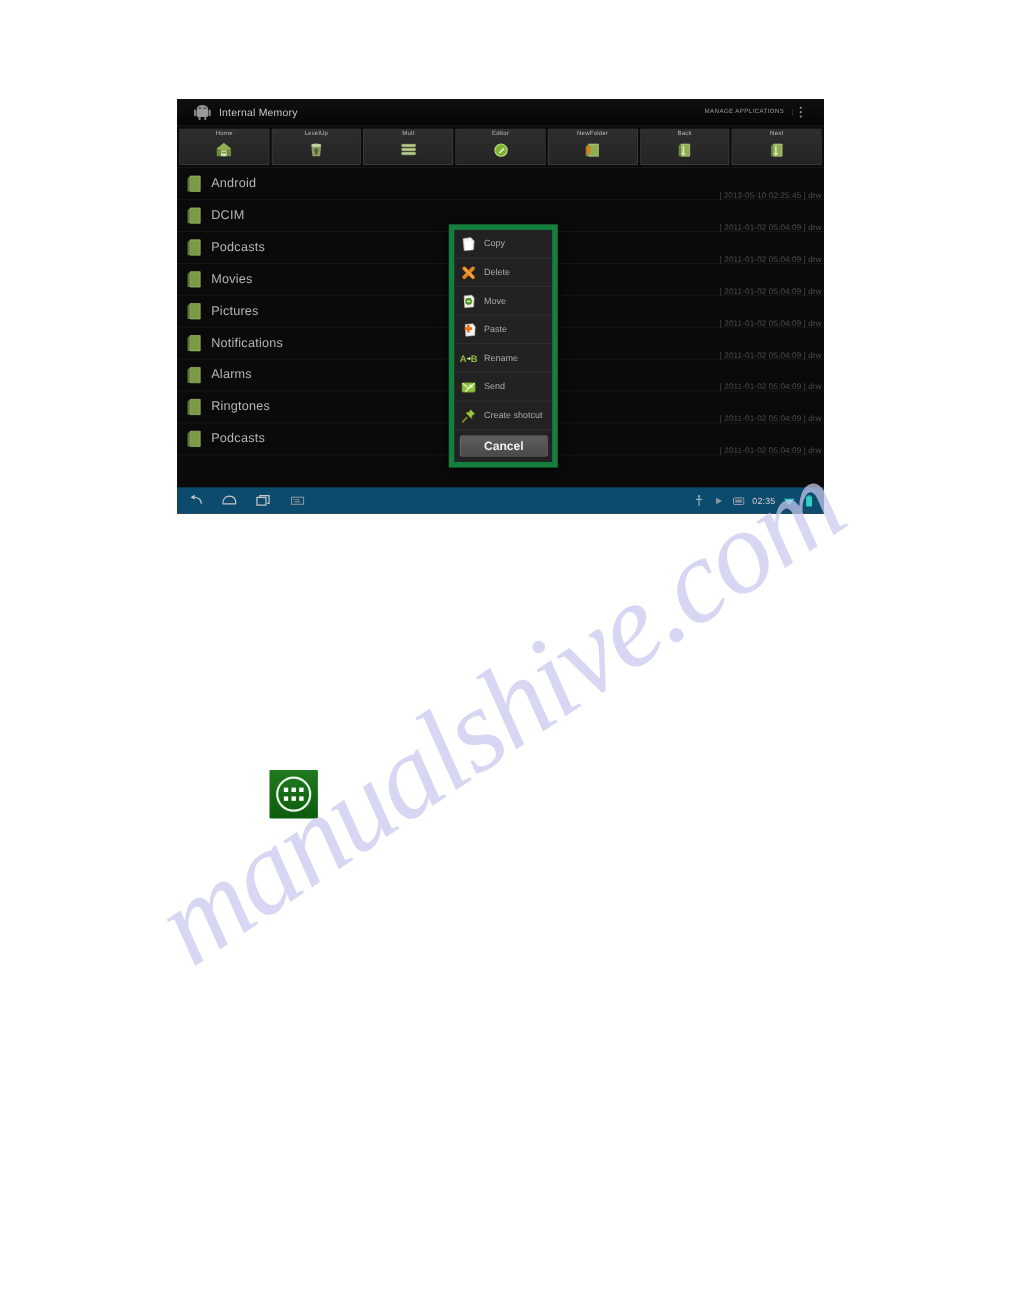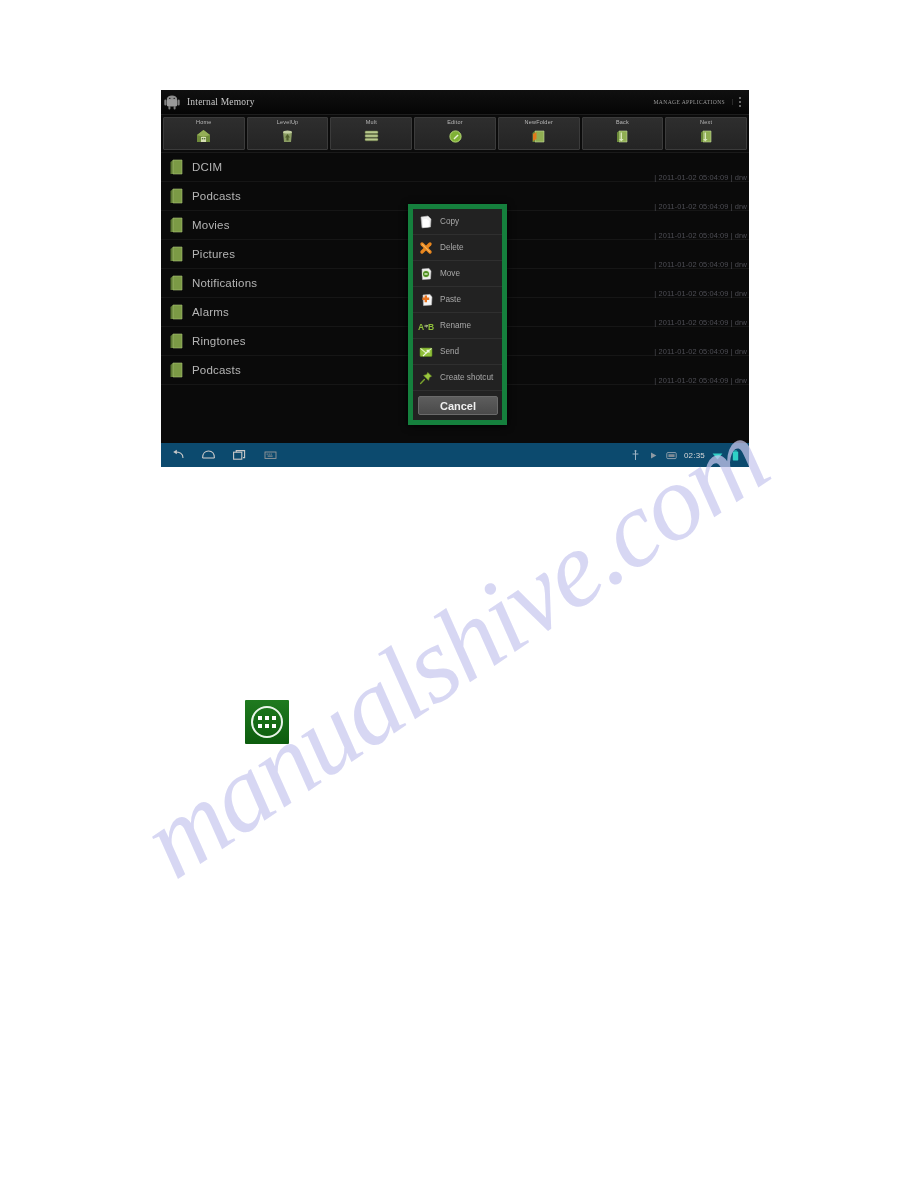--- a/index.html
+++ b/index.html
@@ -42,23 +42,22 @@
     z-index:10;
     overflow:hidden;
   }
 
   
   .actionbar{
     height:24px;
     background:linear-gradient(#101010,#050505);
     border-bottom:1px solid #1d1d1d;
     display:flex;align-items:center;
-    padding:0 2px;
+    padding:0 14px;
     position:relative;
-    font-family:Liberation Serif, serif;
   }
   .droid-icon{
     width:18px;height:18px;
     margin-right:6px;
     position:relative;flex:none;
   }
   .droid-icon svg{display:block;}
   .app-title{
     color:#c8c8c8;
     font-size:9.5px;
@@ -368,20 +367,29 @@
           <path d="M5 2 L3 3.6 V13 L5 13 Z" fill="#6b8a3a"></path>
           <path d="M6.6 3.5 H8 V10 H9.6 L7.3 12.6 L5 10 H6.6 Z" fill="#d8e6bc"></path>
         </svg>
       </span>
     </div>
 
   </div>
 
   <div class="filelist">
 
+    <div class="frow">
+      <svg class="folder-icon" viewBox="0 0 15 16">
+        <path d="M4 1 H13 V15 H4 Z" fill="#7b9a45"></path>
+          <path d="M4 1 L1.5 3 V15 L4 15 Z" fill="#5d7a32"></path>
+        <path d="M4 1 H13 V15 H4 Z" fill="none" stroke="#a8c076" stroke-width=".6"></path>
+      </svg>
+      <span class="fname">Android</span>
+      <span class="fmeta">| 2013-05-10 02:25:45 | drw</span>
+    </div>
 
 
     <div class="frow">
       <svg class="folder-icon" viewBox="0 0 15 16">
         <path d="M4 1 H13 V15 H4 Z" fill="#7b9a45"></path>
           <path d="M4 1 L1.5 3 V15 L4 15 Z" fill="#5d7a32"></path>
         <path d="M4 1 H13 V15 H4 Z" fill="none" stroke="#a8c076" stroke-width=".6"></path>
       </svg>
       <span class="fname">DCIM</span>
       <span class="fmeta">| 2011-01-02 05:04:09 | drw</span>

